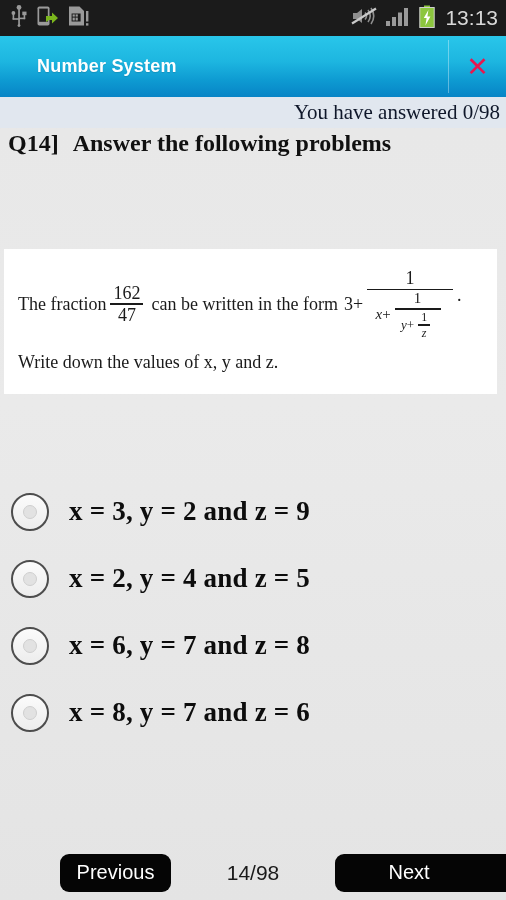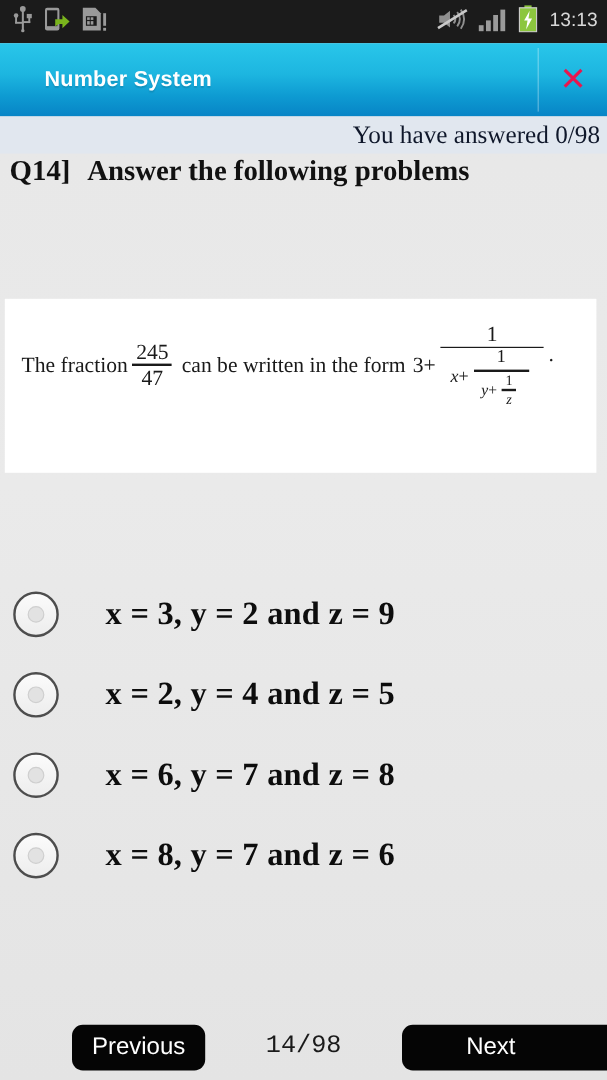--- a/index.html
+++ b/index.html
@@ -40,21 +40,21 @@
     gap: 9px;
   }
   .status-right {
     margin-left: auto;
     display: flex;
     align-items: center;
     gap: 8px;
   }
   .status-clock {
     color: #d8d8d8;
-    font-size: 16px;
+    font-size: 21px;
     font-family: "Liberation Sans", sans-serif;
     letter-spacing: 0px;
     padding-left: 2px;
     padding-bottom: 1px;
   }
   .sicon { display: block; }
 
   
   .action-bar {
     position: absolute;
@@ -228,21 +228,21 @@
     flex: none;
   }
   .radio .inner {
     width: 12px;
     height: 12px;
     border-radius: 50%;
     background: #e2e2e2;
     border: 1px solid #cfcfcf;
   }
   .option-label {
-    margin-left: 39px;
+    margin-left: 20px;
     font-family: "Liberation Serif", serif;
     font-weight: bold;
     font-size: 27px;
     color: #0d0d0d;
     white-space: nowrap;
     letter-spacing: 0.2px;
   }
 
   
   .bottom-nav {
@@ -277,21 +277,21 @@
     left: 335px;
     width: 202px;
     border-radius: 9px;
     padding-right: 60px;
   }
   .nav-counter {
     position: absolute;
     left: 0;
     width: 506px;
     text-align: center;
-    font-family: Liberation Mono, monospace;
+    font-family: Liberation Sans, sans-serif;
     font-size: 21px;
     color: #1a1a1a;
     pointer-events: none;
   }
 </style>
 </head>
 <body>
 
 <div class="screen">
 
@@ -392,21 +392,21 @@
 
   <div class="q-heading">
     <span class="q-num">Q14]</span><span>Answer the following problems</span>
   </div>
 
   <div class="q-image">
     <div class="q-image-inner">
       <div class="stmt1">
         <span>The fraction</span>
         <span class="frac">
-          <span class="num">245</span>
+          <span class="num">162</span>
           <span class="bar"></span>
           <span class="den">47</span>
         </span>
         <span style="margin-left:4px">can be written in the form</span>
         <span style="margin-left:6px">3+</span>
 
         <span class="cf-wrap">
           <span class="frac">
             <span class="num">1</span>
             <span class="bar" style="min-width:86px"></span>
@@ -425,20 +425,21 @@
                     <span class="den mi">z</span>
                   </span>
                 </span>
               </span>
             </span>
           </span>
         </span>
         <span style="align-self:flex-start;margin-top:16px">.</span>
       </div>
 
+      <div class="stmt2">Write down the values of x, y and z.</div>
     </div>
   </div>
 
   <div class="options">
 
     <div class="option-row">
       <span class="radio">
         <span class="inner"></span>
       </span>
       <span class="option-label">x = 3, y = 2 and z = 9</span>

